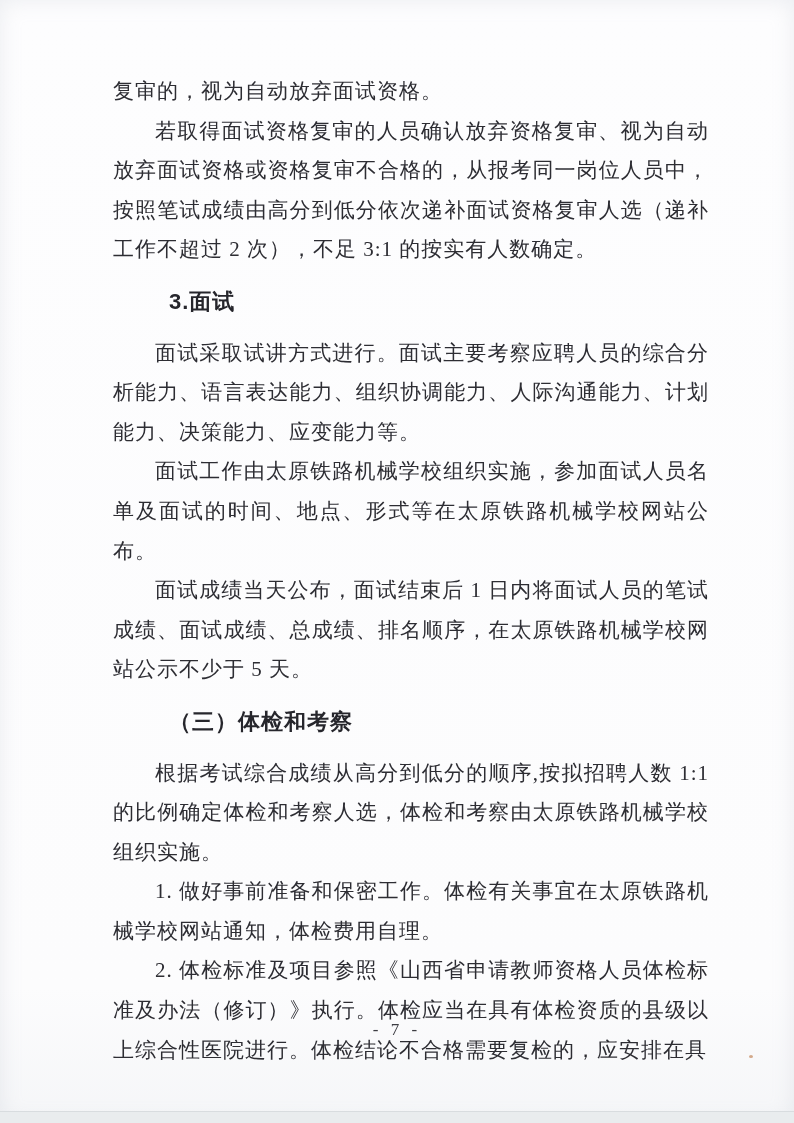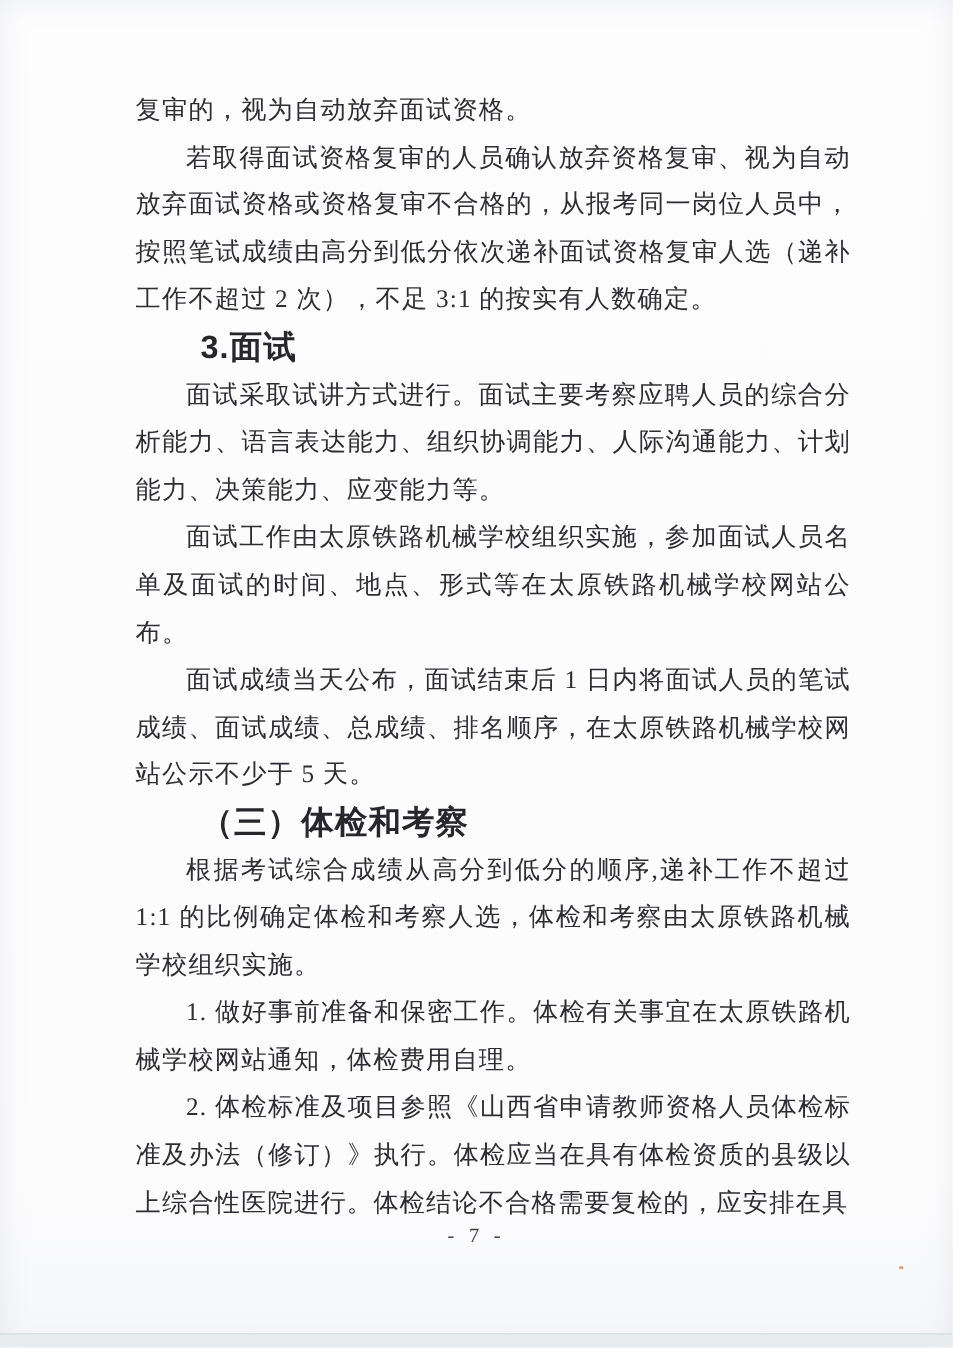--- a/index.html
+++ b/index.html
@@ -29,22 +29,22 @@
     text-align: justify;
   }
   .content p {
     margin: 0;
     text-indent: 2em;
   }
   .content p.no-indent {
     text-indent: 0;
   }
   .content .heading {
-    margin: 0;
-    font-size: 27px;
+    margin: 12px;
+    font-size: 22px;
     font-weight: 700;
     text-indent: 2em;
     color: #26262c;
     font-family: "Liberation Sans", "DejaVu Sans", sans-serif;
     letter-spacing: 1px;
     line-height: 39.6px;
   }
   .page-number {
     position: absolute;
     top: 1020px;
@@ -81,20 +81,20 @@
 
 <div class="page">
   <div class="content">
     <p class="no-indent">复审的，视为自动放弃面试资格。</p>
     <p>若取得面试资格复审的人员确认放弃资格复审、视为自动放弃面试资格或资格复审不合格的，从报考同一岗位人员中，按照笔试成绩由高分到低分依次递补面试资格复审人选（递补工作不超过 2 次），不足 3:1 的按实有人数确定。</p>
     <p class="heading">3.面试</p>
     <p>面试采取试讲方式进行。面试主要考察应聘人员的综合分析能力、语言表达能力、组织协调能力、人际沟通能力、计划能力、决策能力、应变能力等。</p>
     <p>面试工作由太原铁路机械学校组织实施，参加面试人员名单及面试的时间、地点、形式等在太原铁路机械学校网站公布。</p>
     <p>面试成绩当天公布，面试结束后 1 日内将面试人员的笔试成绩、面试成绩、总成绩、排名顺序，在太原铁路机械学校网站公示不少于 5 天。</p>
     <p class="heading">（三）体检和考察</p>
-    <p>根据考试综合成绩从高分到低分的顺序,递补工作不超过 1:1 的比例确定体检和考察人选，体检和考察由太原铁路机械学校组织实施。</p>
+    <p>根据考试综合成绩从高分到低分的顺序,按拟招聘人数 1:1 的比例确定体检和考察人选，体检和考察由太原铁路机械学校组织实施。</p>
     <p>1. 做好事前准备和保密工作。体检有关事宜在太原铁路机械学校网站通知，体检费用自理。</p>
     <p>2. 体检标准及项目参照《山西省申请教师资格人员体检标准及办法（修订）》执行。体检应当在具有体检资质的县级以上综合性医院进行。体检结论不合格需要复检的，应安排在具</p>
   </div>
   <div class="page-number">- 7 -</div>
   <div class="speck"></div>
   <div class="scan-edge-bottom"></div>
 </div>
 
 </body></html>

